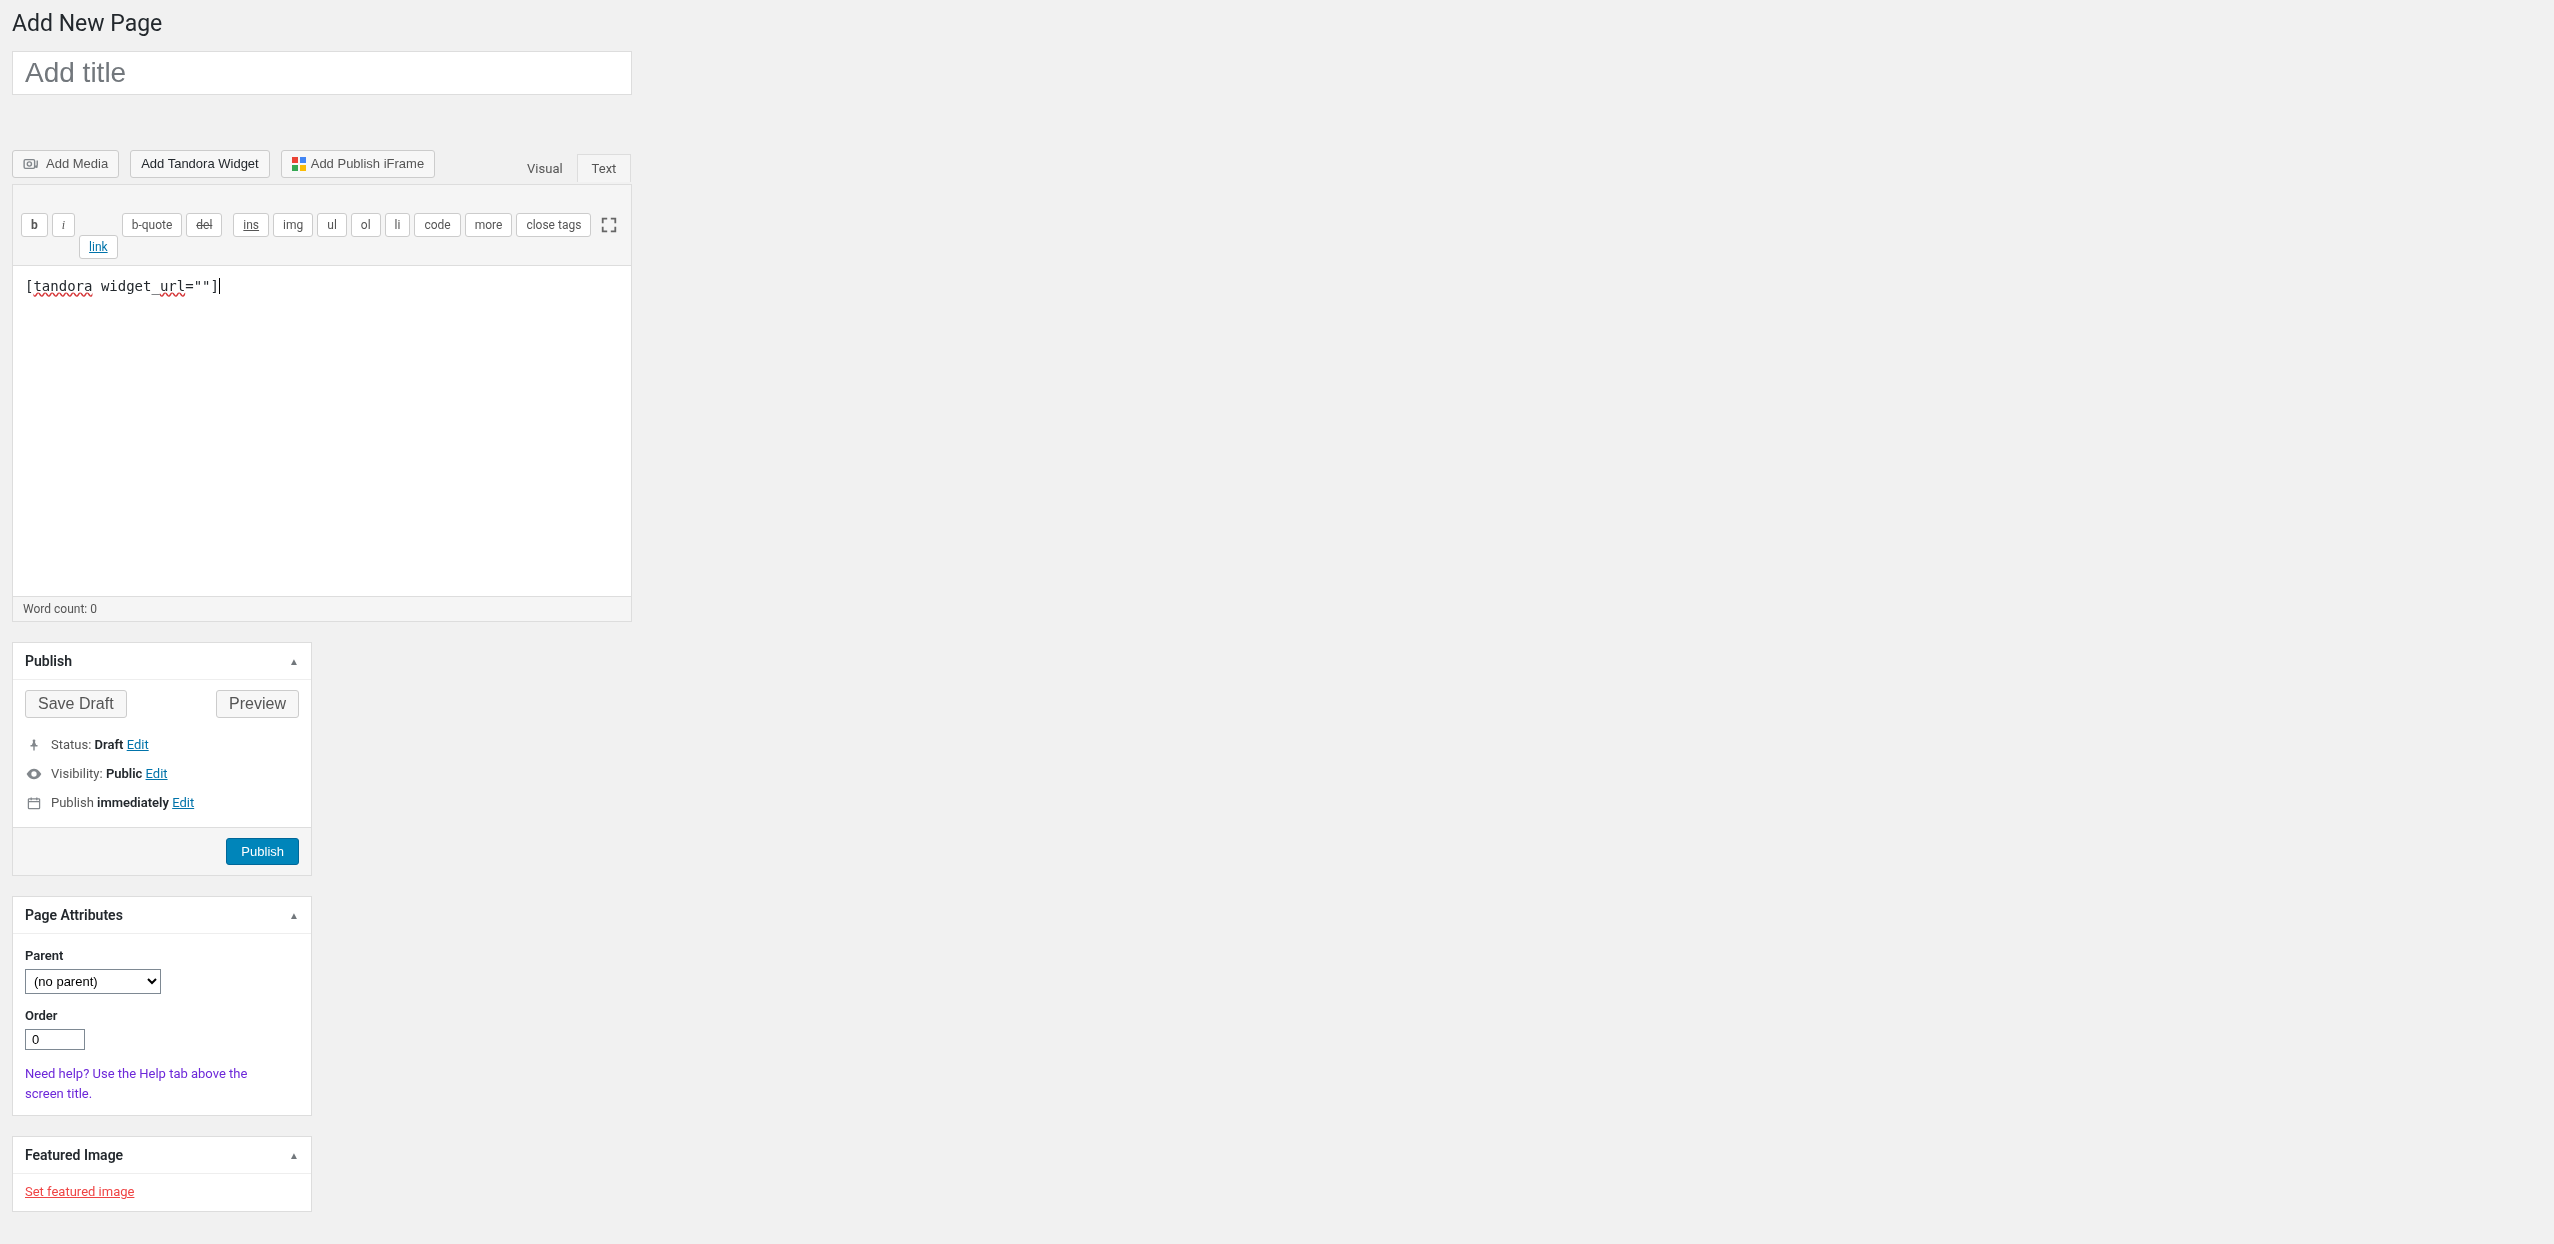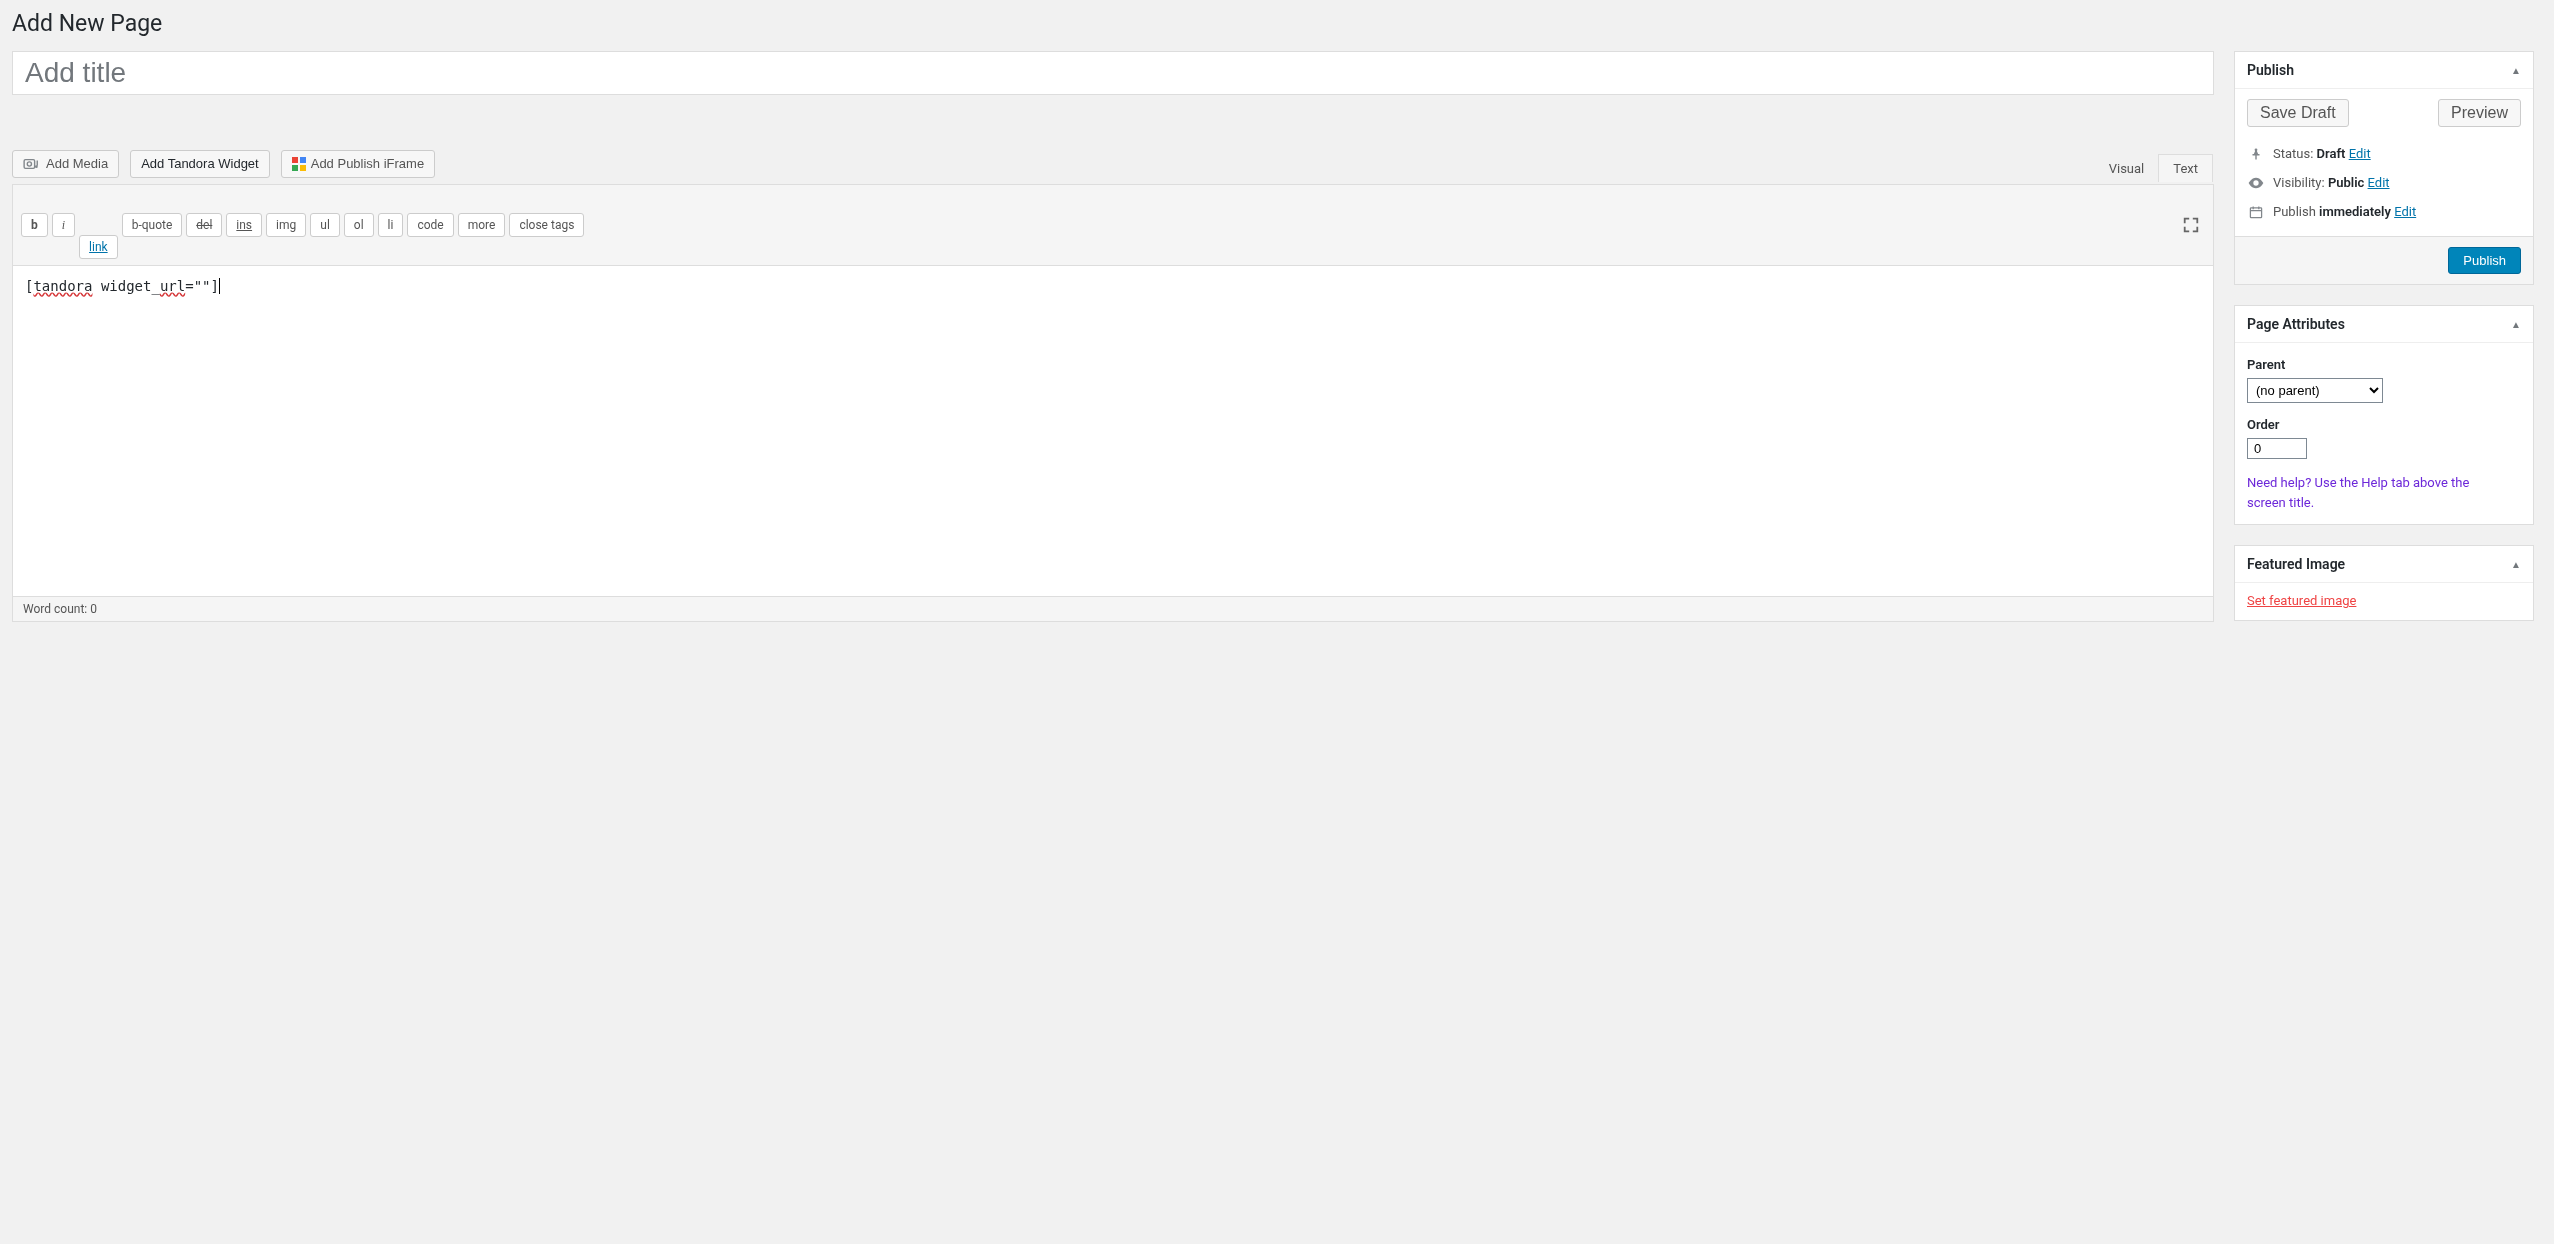--- a/index.html
+++ b/index.html
@@ -4,21 +4,21 @@
 <style>
   * { box-sizing: border-box; margin: 0; padding: 0; }
   body {
     font-family: -apple-system, BlinkMacSystemFont, "Segoe UI", Roboto, Oxygen-Sans, Ubuntu, Cantarell, "Helvetica Neue", sans-serif;
     background: #f1f1f1;
     color: #23282d;
     font-size: 13px;
     padding: 10px 20px 60px 12px;
   }
   h1.page-title { font-size: 23px; font-weight: 400; margin: 0 0 14px 0; color:#23282d; }
-  .wrap { display: flex; gap: 20px; align-items: flex-start; }
+  .wrap { display: flex; gap: 20px; align-items: flex-start; flex-direction: column; }
   .main-col { flex: 1 1 auto; min-width: 0; }
   .side-col { width: 300px; flex: 0 0 300px; }
 
   
   .title-box {
     background: #fff;
     border: 1px solid #ddd;
     padding: 3px 12px;
     margin-bottom: 55px;
   }
@@ -103,21 +103,21 @@
     font-size: 12px;
     color: #555;
     cursor: pointer;
     line-height: 18px;
     font-family: inherit;
   }
   .qt-btn.b { font-weight: bold; }
   .qt-btn.i { font-style: italic; font-family: Georgia, serif; }
   .qt-btn.link { text-decoration: underline; color:#0073aa;margin-top:44px; }
   .qt-btn.del { text-decoration: line-through; }
-  .qt-btn.ins { text-decoration: underline; }
+  .qt-btn.ins { text-decoration: underline; margin-left: 7px; }
   .fullscreen-btn {
     margin-left: auto;
     width: 28px; height: 24px;
     border: none;
     background: transparent;
     color: #666;
     cursor: pointer;
     display:flex; align-items:center; justify-content:center;
   }
   .editor-content {

